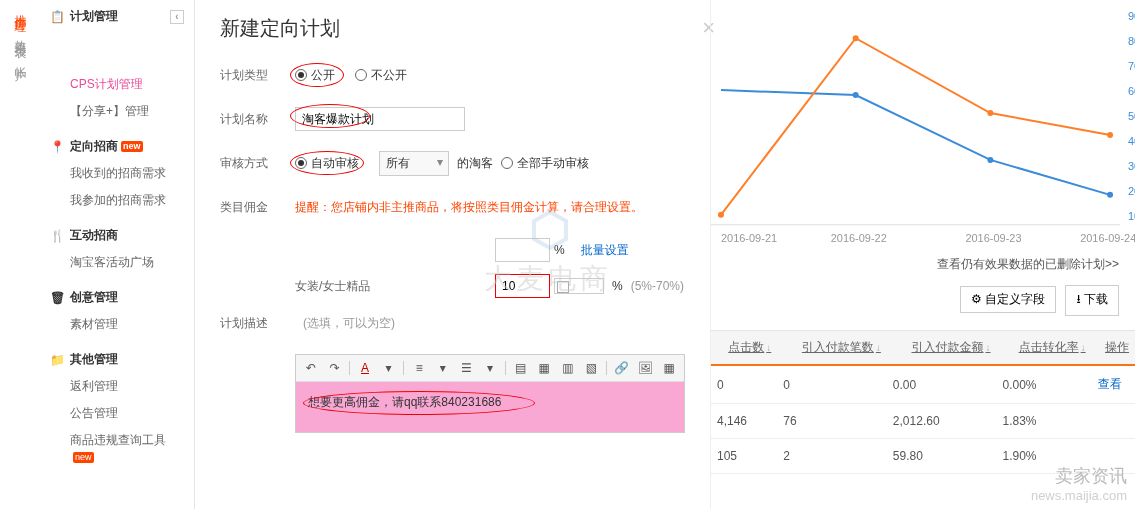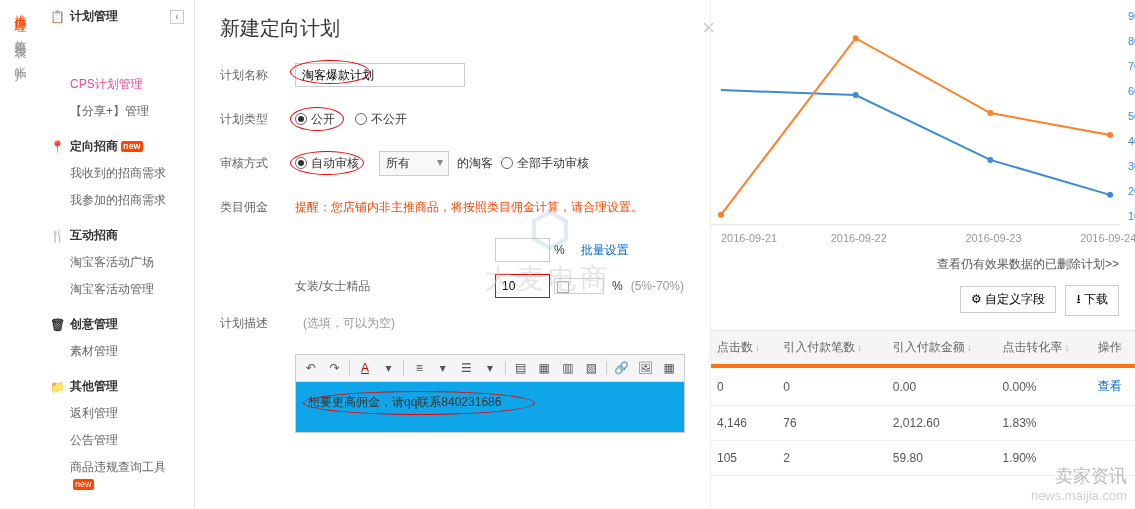--- a/index.html
+++ b/index.html
@@ -40,39 +40,39 @@
 .pct-wrap { display: flex; align-items: center; gap: 4px; }
 .slider-box { width: 50px; height: 16px; border: 1px solid #ccc; position: relative; margin-right: 4px; }
 .slider-box::after { content:""; position:absolute; left:2px; top:2px; width:10px; height:10px; border:1px solid #aaa; background:#fff; }
 .hint { color: #999; margin-left: 4px; }
 .link { color: #06c; cursor: pointer; }
 .desc-hint { color: #999; margin-left: 8px; }
 .editor { border: 1px solid #ccc; width: 390px; }
 .editor-toolbar { background: #f5f5f5; border-bottom: 1px solid #ddd; padding: 4px 6px; display: flex; gap: 6px; align-items: center; }
 .tb-btn { width: 18px; height: 18px; display: inline-flex; align-items: center; justify-content: center; font-size: 12px; color: #555; }
 .tb-sep { width: 1px; height: 14px; background: #ccc; }
-.editor-body { padding: 12px; min-height: 50px; background: #0ea5e9; color: #333; }
+.editor-body { padding: 12px; min-height: 50px; background: #f9a8d4; color: #333; }
 
 .circled { position: relative; }
 .circled::after { content: ""; position: absolute; border: 1px solid #e00; border-radius: 50%; pointer-events: none; }
 .c1::after { left: -5px; top: -3px; width: 78px; height: 22px; }
 .c2::after { left: -5px; top: -4px; width: 52px; height: 22px; }
 .c3::after { left: -5px; top: -4px; width: 72px; height: 22px; }
 .c4 { border: 1px solid #e00 !important; }
 .c5::after { left: -5px; top: -3px; width: 230px; height: 22px; }
 
 .right-panel { position: absolute; left: 710px; top: 0; right: 0; height: 509px; border-left: 1px solid #eee; }
 .chart { position: relative; height: 250px; width: 100%; }
 .chart svg { width: 100%; height: 100%; }
 .axis-label { fill: #999; font-size: 11px; }
 .y-tick { fill: #3b8bd9; font-size: 11px; }
 .right-actions { text-align: right; padding: 6px 16px; color: #555; }
 .btn-sm { border: 1px solid #ccc; background: #fff; padding: 4px 10px; margin-left: 6px; cursor: pointer; font-size: 12px; }
 .tbl { width: 100%; border-collapse: collapse; margin-top: 8px; }
-.tbl th { background: #f5f5f5; padding: 8px 6px; font-weight: normal; color: #666; text-align: left; border-top: 1px solid #e5e5e5; border-bottom: 4px solid #f97316; }
+.tbl th { background: #f5f5f5; padding: 8px 6px; font-weight: normal; color: #666; text-align: right; border-top: 1px solid #e5e5e5; border-bottom: 2px solid #f97316; text-decoration: underline; }
 .tbl td { padding: 10px 6px; border-bottom: 1px solid #eee; color: #555; }
 .sort-arrow { color: #aaa; font-size: 10px; margin-left: 2px; }
 .watermark { position: absolute; left: 484px; top: 260px; font-size: 28px; color: #ccc; opacity: 0.5; pointer-events: none; letter-spacing: 4px; }
 .logo-wm { position: absolute; left: 530px; top: 210px; width: 40px; height: 40px; opacity: 0.25; }
 .footer-wm { position: absolute; right: 8px; bottom: 6px; color: #d0d0d0; font-size: 13px; text-align: right; }
 .footer-wm .big { font-size: 18px; color: #bbb; }
 </style>
 </head>
 <body>
 
@@ -100,21 +100,20 @@
     </div>
     <div class="item">我收到的招商需求</div>
     <div class="item">我参加的招商需求</div>
   </div>
   <div class="group">
     <div class="group-title">
       <span class="icon">🍴</span>
       <span>互动招商</span>
     </div>
     <div class="item">淘宝客活动广场</div>
-    <div class="item">淘宝客活动管理</div>
   </div>
   <div class="group">
     <div class="group-title">
       <span class="icon">🗑</span>
       <span>创意管理</span>
     </div>
     <div class="item">素材管理</div>
   </div>
   <div class="group">
     <div class="group-title">
@@ -128,38 +127,38 @@
       <span class="badge-new">new</span>
     </div>
   </div>
 </div>
 
 <div class="modal">
   <span class="close-x">×</span>
   <h2>新建定向计划</h2>
 
   <div class="form-row">
-    <div class="form-label">计划名称</div>
-    <div class="form-control">
-      <span class="circled c1" style="position:relative;">
-        <input type="text" class="name-input" value="淘客爆款计划" style="">
-      </span>
-    </div>
-  </div>
-
-  <div class="form-row">
     <div class="form-label">计划类型</div>
     <div class="form-control">
       <span class="radio-group circled c2">
         <span class="radio-dot checked"></span>
         <span>公开</span>
       </span>
       <span class="radio-group">
         <span class="radio-dot"></span>
         <span>不公开</span>
+      </span>
+    </div>
+  </div>
+
+  <div class="form-row">
+    <div class="form-label">计划名称</div>
+    <div class="form-control">
+      <span class="circled c1" style="position:relative;">
+        <input type="text" class="name-input" value="淘客爆款计划" style="">
       </span>
     </div>
   </div>
 
   <div class="form-row">
     <div class="form-label">审核方式</div>
     <div class="form-control">
       <span class="radio-group circled c3">
         <span class="radio-dot checked"></span>
         <span>自动审核</span>

